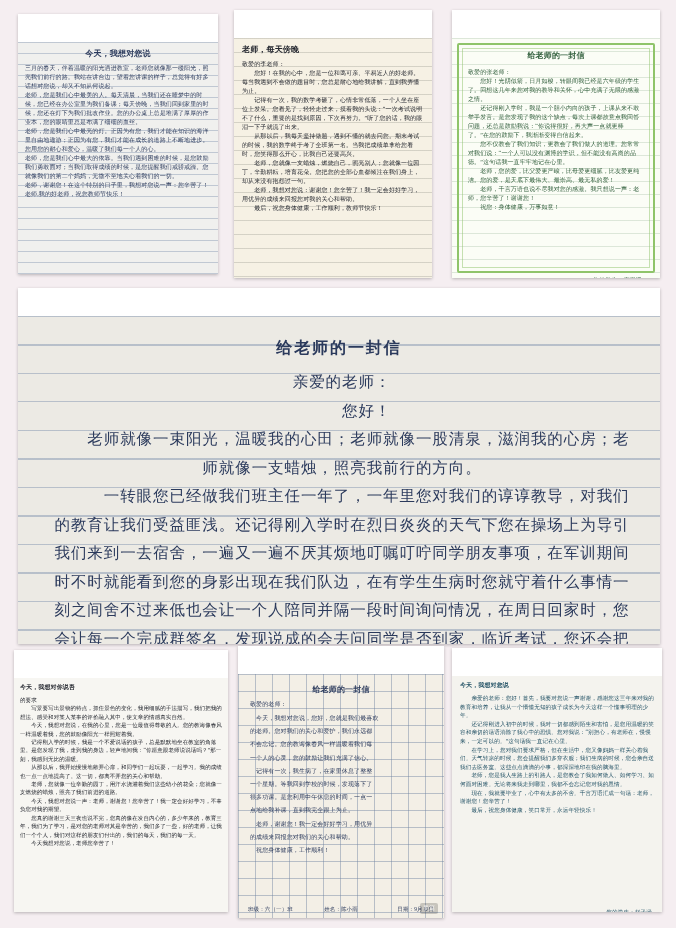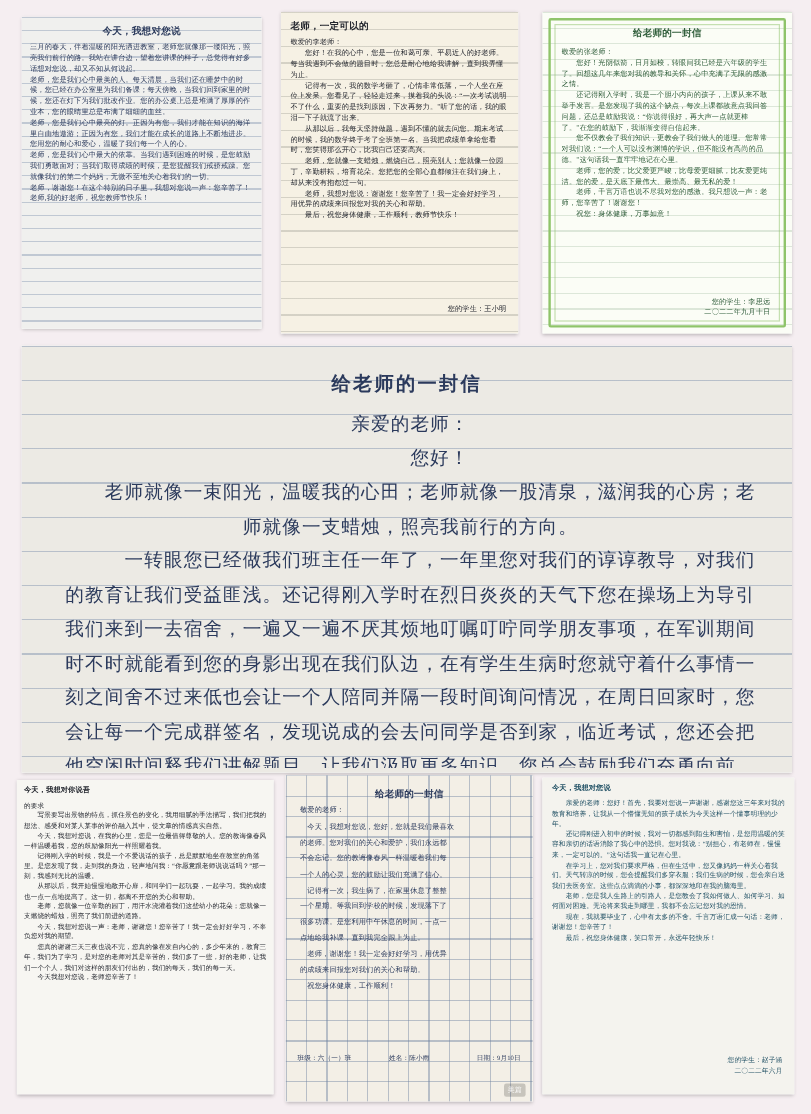--- a/index.html
+++ b/index.html
@@ -44,20 +44,21 @@
     box-shadow: 0 1px 3px rgba(0,0,0,0.25);
     overflow: hidden;
     box-sizing: border-box;
   }
 
   .paper {
     position: absolute;
     inset: 0;
     overflow: hidden;
     box-sizing: border-box;
+    margin-top: 28px;
   }
 
   
   .ruled-blue {
     background-color: #f0f0ee;
     background-image:
       repeating-linear-gradient(to bottom, rgba(120,140,170,0.45) 0 1px, transparent 1px 13px);
   }
   .ruled-blue.tight {
     background-image:
@@ -159,21 +160,21 @@
 老师，您是我们心中最美的人。每天清晨，当我们还在睡梦中的时候，您已经在办公室里为我们备课；每天傍晚，当我们回到家里的时候，您还在灯下为我们批改作业。您的办公桌上总是堆满了厚厚的作业本，您的眼睛里总是布满了细细的血丝。
 老师，您是我们心中最亮的灯。正因为有您，我们才能在知识的海洋里自由地遨游；正因为有您，我们才能在成长的道路上不断地进步。您用您的耐心和爱心，温暖了我们每一个人的心。
 老师，您是我们心中最大的依靠。当我们遇到困难的时候，是您鼓励我们勇敢面对；当我们取得成绩的时候，是您提醒我们戒骄戒躁。您就像我们的第二个妈妈，无微不至地关心着我们的一切。
 老师，谢谢您！在这个特别的日子里，我想对您说一声：您辛苦了！
 老师,我的好老师，祝您教师节快乐！</div>
     </div>
   </div>
 
   <div class="photo" id="photo-tm" style="left:234px; top:10px; width:198px; height:268px;">
     <div class="paper ruled-warm">
-      <div class="hw ink-dark small" style="top:6px; left:8px; right:8px; font-weight:bold;">老师，一定可以的</div>
+      <div class="hw ink-dark small" style="top:6px; left:8px; right:8px; font-weight:bold;">老师，每天傍晚</div>
       <div class="hw ink-dark xs" style="top:22px; left:8px; right:8px; height:218px; overflow:hidden;">敬爱的李老师：
 　　您好！在我的心中，您是一位和蔼可亲、平易近人的好老师。每当我遇到不会做的题目时，您总是耐心地给我讲解，直到我弄懂为止。
 　　记得有一次，我的数学考砸了，心情非常低落，一个人坐在座位上发呆。您看见了，轻轻走过来，摸着我的头说：“一次考试说明不了什么，重要的是找到原因，下次再努力。”听了您的话，我的眼泪一下子就流了出来。
 　　从那以后，我每天坚持做题，遇到不懂的就去问您。期末考试的时候，我的数学终于考了全班第一名。当我把成绩单拿给您看时，您笑得那么开心，比我自己还要高兴。
 　　老师，您就像一支蜡烛，燃烧自己，照亮别人；您就像一位园丁，辛勤耕耘，培育花朵。您把您的全部心血都倾注在我们身上，却从来没有抱怨过一句。
 　　老师，我想对您说：谢谢您！您辛苦了！我一定会好好学习，用优异的成绩来回报您对我的关心和帮助。
 　　最后，祝您身体健康，工作顺利，教师节快乐！</div>
       <div class="hw ink-dark xs signature" style="top:244px; left:8px; right:10px;">您的学生：王小明</div>
     </div>
   </div>

